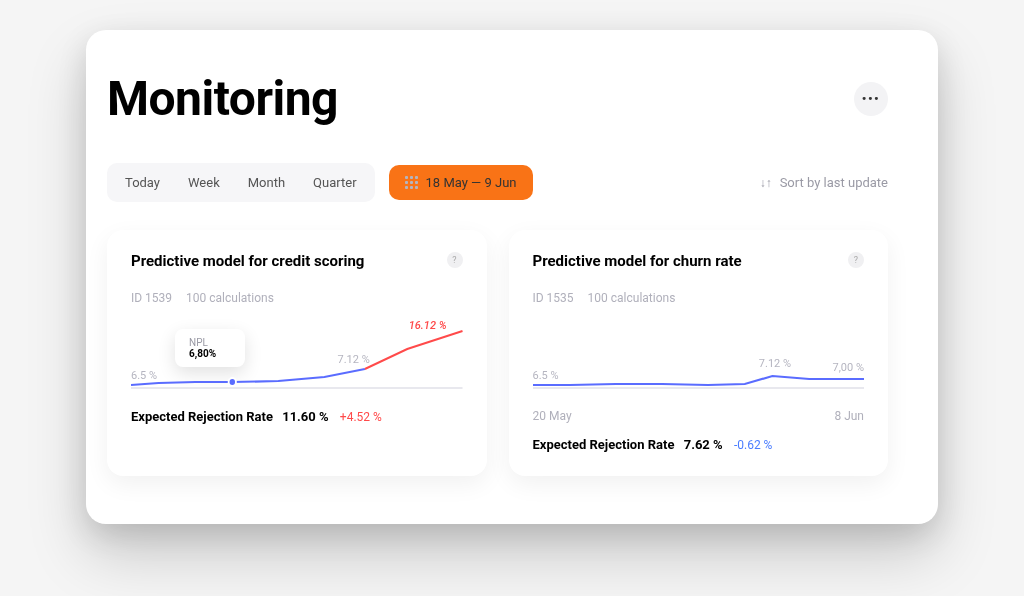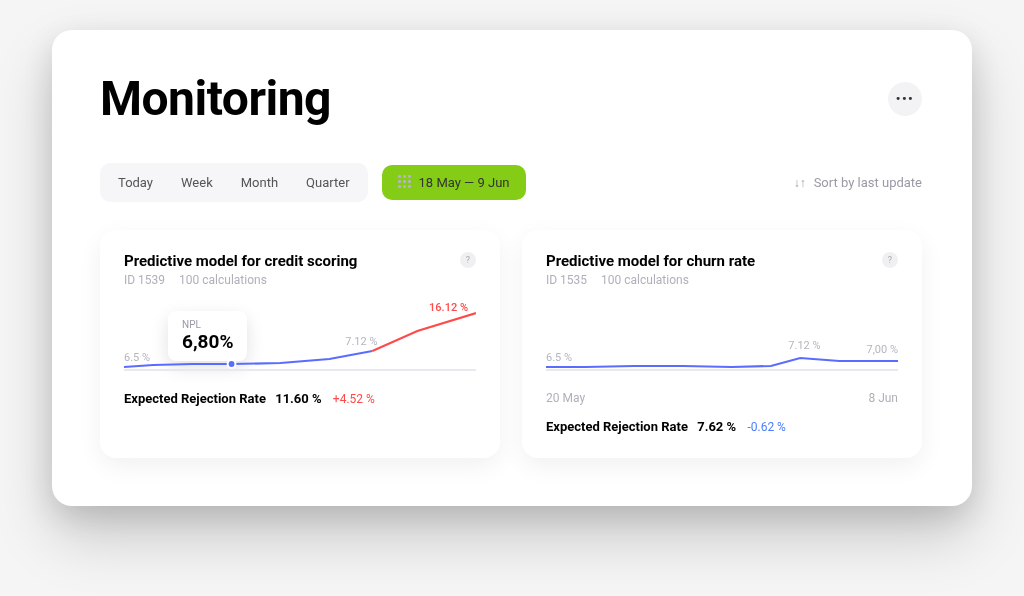--- a/index.html
+++ b/index.html
@@ -6,25 +6,25 @@
   body {
     font-family: -apple-system, BlinkMacSystemFont, "Segoe UI", Roboto, sans-serif;
     background: #f5f5f5;
     display: flex;
     justify-content: center;
     align-items: flex-start;
     padding: 30px 20px;
     min-height: 596px;
   }
   .window {
-    width: 920px;
+    width: 852px;
     background: #fff;
     border-radius: 20px;
     box-shadow: 0 30px 60px rgba(0,0,0,0.18), 0 10px 30px rgba(0,0,0,0.12);
-    padding: 40px 50px 48px 48px;
+    padding: 40px 50px 48px 21px;
   }
   .header-row {
     display: flex;
     justify-content: space-between;
     align-items: center;
     margin-bottom: 36px;
   }
   .page-title {
     font-size: 48px;
     font-weight: 700;
@@ -59,23 +59,23 @@
   }
   .seg-item {
     padding: 8px 14px;
     font-size: 13px;
     color: #555;
     cursor: pointer;
     border-radius: 8px;
   }
   .date-pill {
     display: flex;
-    align-items: flex-start;
+    align-items: center;
     gap: 8px;
-    background: #84cc16;
+    background: #f97316;
     border-radius: 10px;
     padding: 10px 16px;
     font-size: 13px;
     color: #333;
     cursor: pointer;
   }
   .cal-icon {
     display: grid;
     grid-template-columns: repeat(3, 3px);
     grid-auto-rows: 3px;
@@ -101,21 +101,21 @@
     background: #fff;
     border-radius: 16px;
     box-shadow: 0 8px 24px rgba(0,0,0,0.06);
     padding: 22px 24px 24px 24px;
     position: relative;
   }
   .card-head {
     display: flex;
     justify-content: space-between;
     align-items: flex-start;
-    margin-bottom: 3px;
+    margin-bottom: 21px;
   }
   .card-title {
     font-size: 15px;
     font-weight: 700;
     color: #000;
   }
   .help-icon {
     width: 16px; height: 16px;
     border-radius: 50%;
     background: #f0f0f2;
@@ -146,21 +146,21 @@
   .tooltip {
     position: absolute;
     background: #fff;
     border-radius: 8px;
     box-shadow: 0 6px 18px rgba(0,0,0,0.12);
     padding: 8px 14px;
     text-align: left;
     min-width: 70px;
   }
   .tooltip-label { font-size: 10px; color: #9a9aa5; }
-  .tooltip-value { font-size: 19px; font-weight: 700; color: #000; }
+  .tooltip-value { font-size: 10px; font-weight: 700; color: #000; }
   .date-row {
     display: flex;
     justify-content: space-between;
     font-size: 12px;
     color: #b0b0bb;
     margin-bottom: 14px;
   }
   .footer-line {
     font-size: 13px;
     color: #000;
@@ -215,21 +215,21 @@
     <div class="card">
       <div class="card-head">
         <div class="card-title">Predictive model for credit scoring</div>
         <div class="help-icon">?</div>
       </div>
       <div class="card-meta">
         <span>ID 1539</span>
         <span>100 calculations</span>
       </div>
       <div class="chart-wrap">
-        <span class="val-label red" style="right:8px; top:0;">16.12 %</span>
+        <span class="val-label red" style="right:16px; top:0;font-style:italic;">16.12 %</span>
         <span class="val-label" style="right:28%; top:34px;">7.12 %</span>
         <span class="val-label" style="left:0; top:50px;">6.5 %</span>
         <div class="tooltip" style="left:44px; top:10px;">
           <div class="tooltip-label">NPL</div>
           <div class="tooltip-value">6,80%</div>
         </div>
         <svg viewBox="0 0 360 82" preserveAspectRatio="none">
           <polyline points="0,66 30,64 70,63 110,63 160,62 210,58 254,50" fill="none" stroke="#5a6cff" stroke-width="2.2"></polyline>
           <polyline points="254,50 300,30 360,12" fill="none" stroke="#ff4a4a" stroke-width="2.2"></polyline>
           <line x1="0" y1="69" x2="360" y2="69" stroke="#e8e8ee" stroke-width="2"></line>

